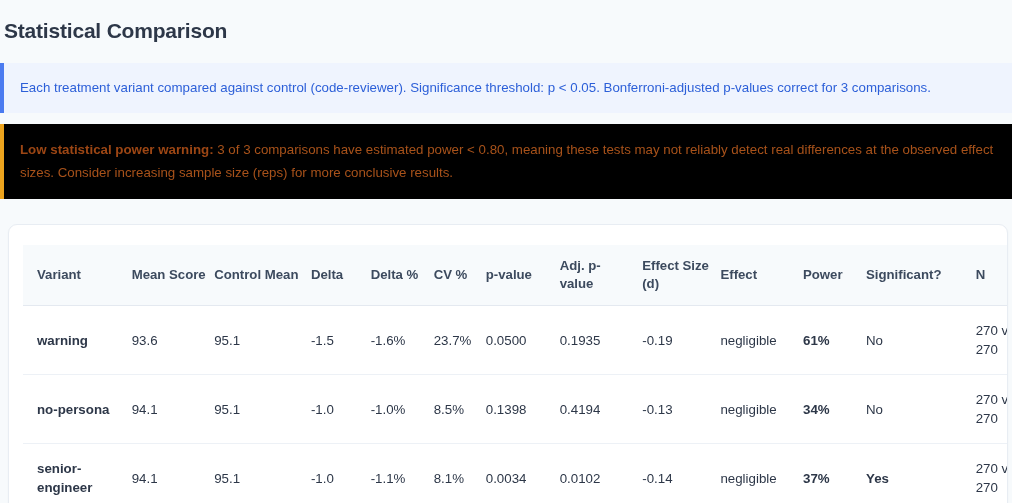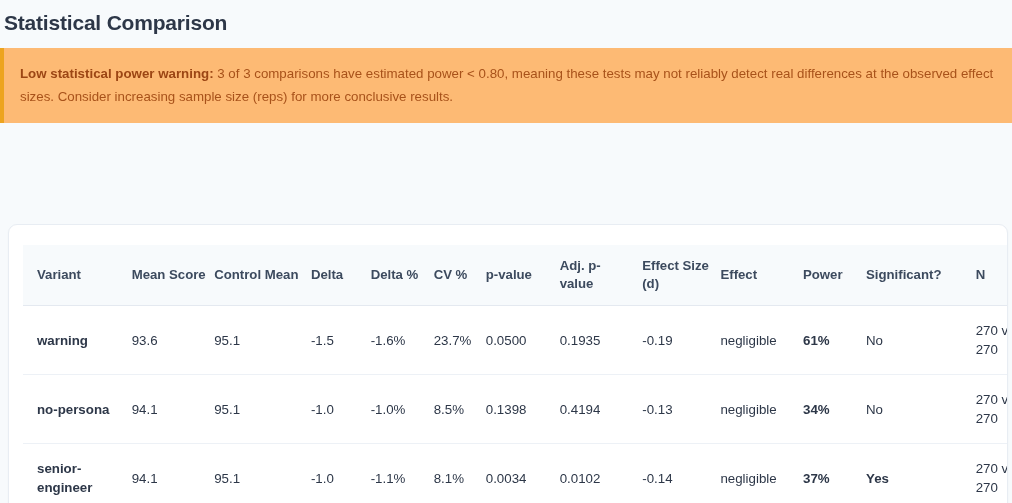--- a/index.html
+++ b/index.html
@@ -22,21 +22,21 @@
     box-sizing: border-box;
     padding: 0;
   }
 
   
   .page-title {
     font-size: 21px;
     font-weight: bold;
     color: #2d3748;
     letter-spacing: -0.2px;
-    padding: 9px 0 0 4px;
+    padding: 17px 0 0 4px;
     margin: 0;
     line-height: 28px;
   }
 
   
   .banner {
     box-sizing: border-box;
     margin: 0;
     padding: 13px 16px 14px 16px;
     font-size: 13.3px;
@@ -44,21 +44,21 @@
   }
   .banner-info {
     margin-top: 18px;
     background: #eff4fe;
     border-left: 4px solid #4b7bf0;
     color: #2c5fd8;
     width: 1012px;
   }
   .banner-warn {
     margin-top: 11px;
-    background: #fdba74;
+    background: #000000;
     border-left: 4px solid #eda41e;
     color: #a8521a;
     width: 1012px;
     padding-top: 14px;
     padding-bottom: 15px;
   }
   .banner-warn b {
     font-weight: bold;
     color: #9c4614;
   }
@@ -135,20 +135,23 @@
   .n-cell { color: #64748b; }
   .effect-word { color: #2d3748; }
 </style>
 </head>
 <body>
 
 <div class="page">
 
   <h1 class="page-title">Statistical Comparison</h1>
 
+  <div class="banner banner-info">
+    <span>Each treatment variant compared against control (code-reviewer). Significance threshold: p &lt; 0.05. Bonferroni-adjusted p-values correct for 3 comparisons.</span>
+  </div>
 
   <div class="banner banner-warn">
     <b>Low statistical power warning:</b><span> 3 of 3 comparisons have estimated power &lt; 0.80, meaning these tests may not reliably detect real differences at the observed effect sizes. Consider increasing sample size (reps) for more conclusive results.</span>
   </div>
 
   <div class="table-card">
     <table class="stats">
       <colgroup>
         <col class="c-variant">
           <col class="c-mean">

